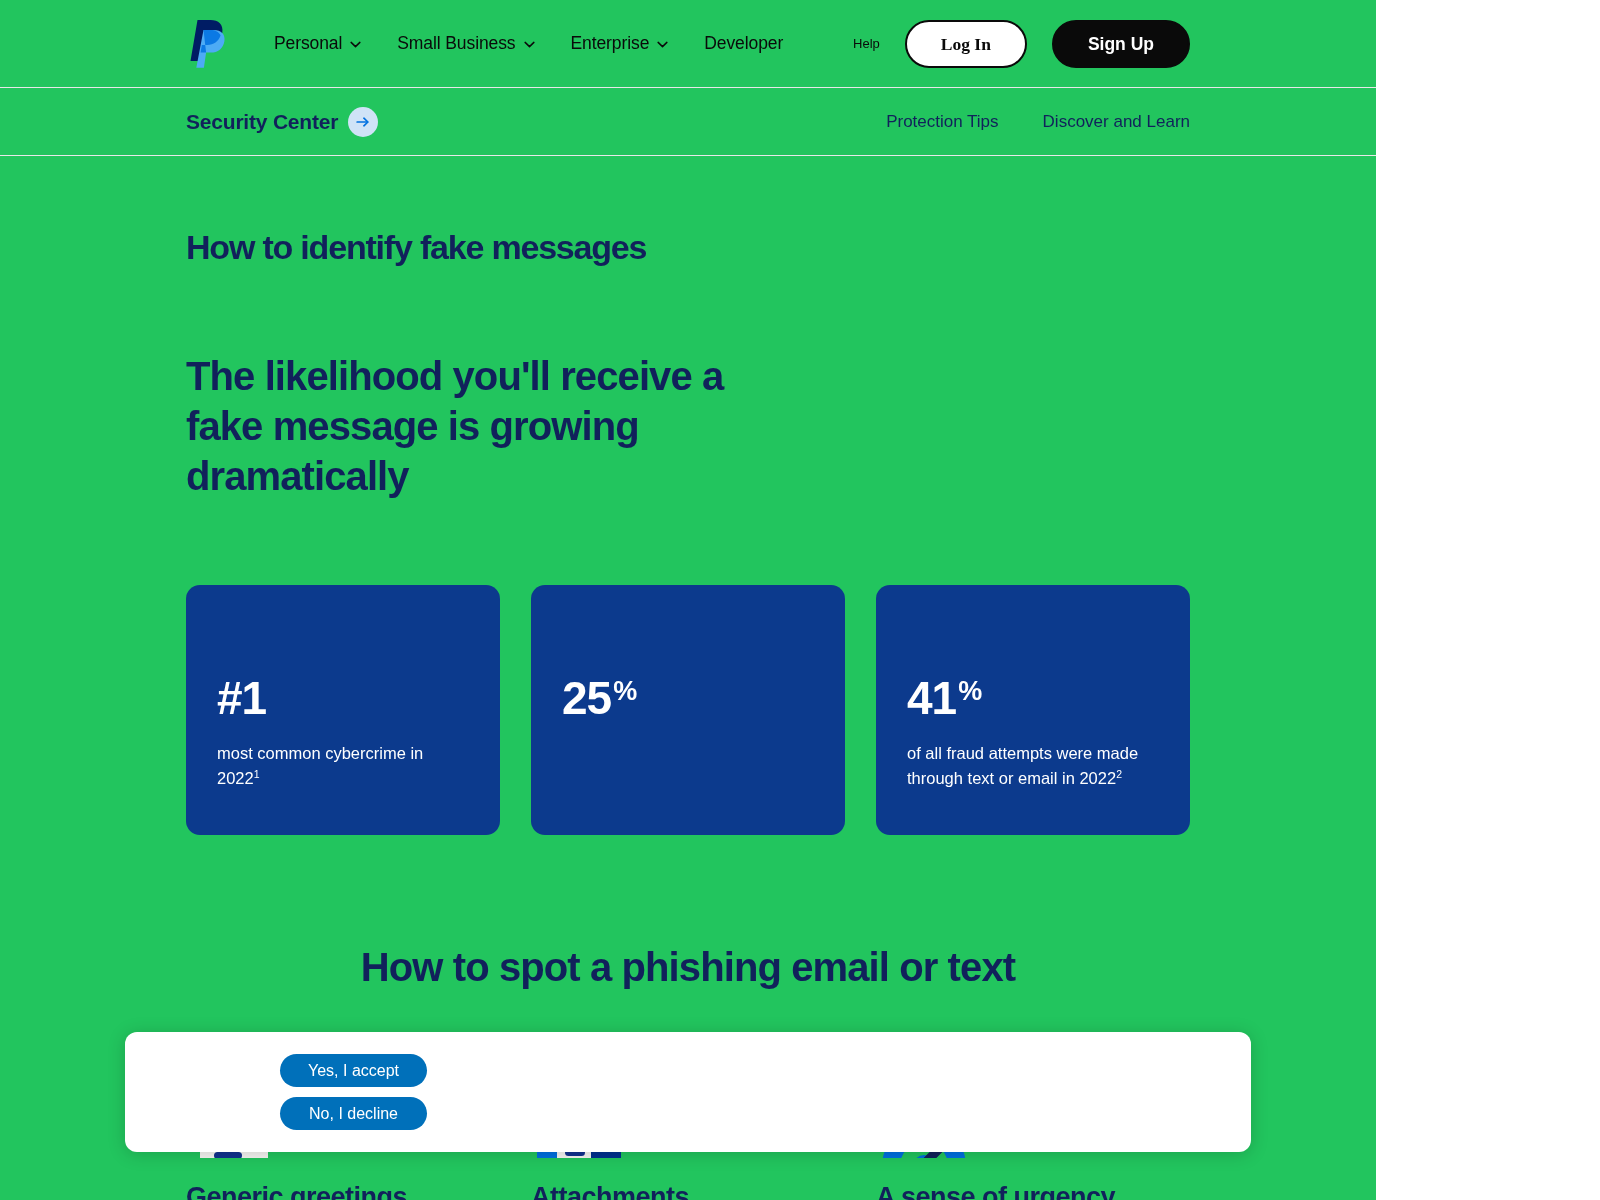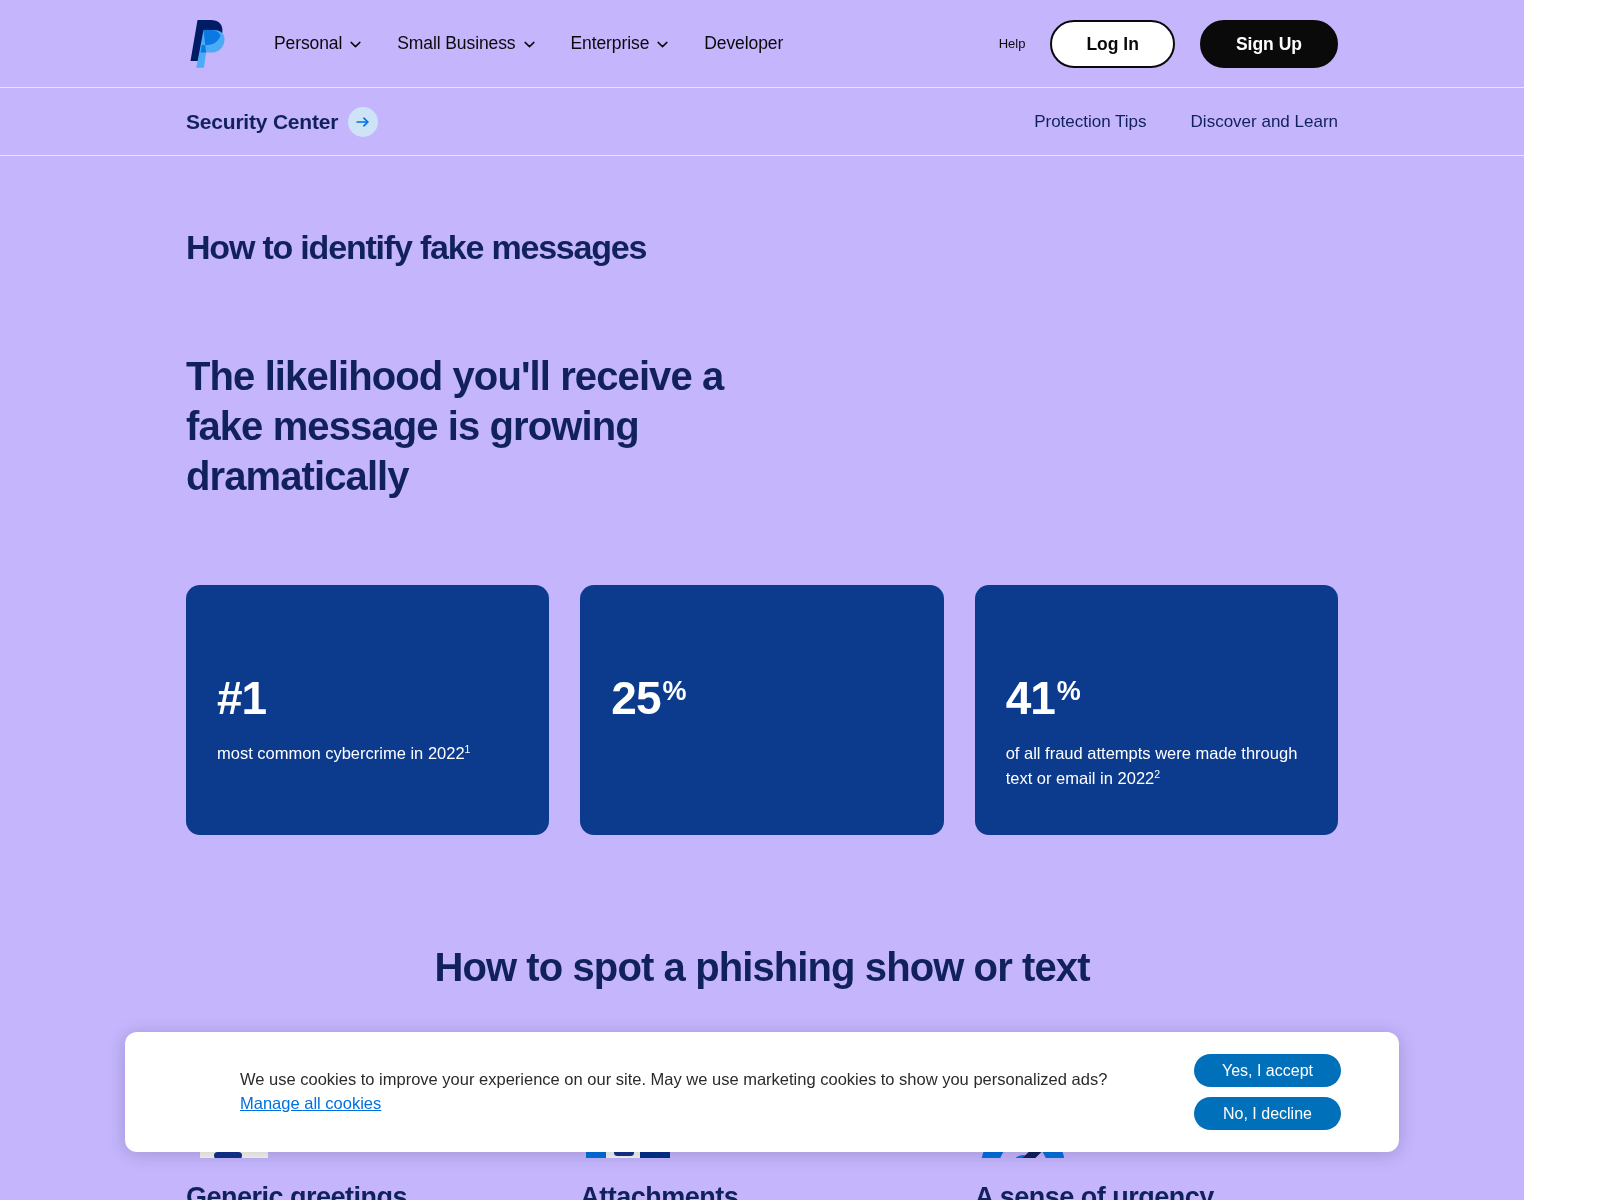--- a/index.html
+++ b/index.html
@@ -5,21 +5,21 @@
   * { box-sizing: border-box; margin: 0; padding: 0; }
   html, body {
     width: 1600px;
     height: 1200px;
     overflow: hidden;
     background: #ffffff;
     font-family: "Liberation Sans", sans-serif;
     -webkit-font-smoothing: antialiased;
   }
 
-  .page { position: relative; width: 1524px; height: 1200px; background: #c4b5fd; }
+  .page { position: relative; width: 1376px; height: 1200px; background: #22c55e; }
 
   
   .globalnav {
     height: 88px;
     border-bottom: 1px solid #e8e8e8;
     display: flex;
     align-items: center;
     padding: 0 186px 0 186px;
   }
   .brand-logo {
@@ -58,21 +58,21 @@
     border: 2px solid #0a0a0a;
     border-radius: 26px;
     background: #fff;
     color: #0a0a0a;
     font-size: 17.5px;
     font-weight: 700;
     padding: 0 34px;
     height: 48px;
     line-height: 44px;
     cursor: pointer;
-    font-family: Liberation Sans, sans-serif;
+    font-family: Liberation Serif, serif;
     white-space: nowrap;
   }
   .btn-signup {
     border: 2px solid #0a0a0a;
     border-radius: 26px;
     background: #0a0a0a;
     color: #ffffff;
     font-size: 17.5px;
     font-weight: 700;
     padding: 0 34px;
@@ -347,21 +347,21 @@
       <div class="card">
         <div class="card-stat">
           <span>41</span>
           <span class="pct">%</span>
         </div>
         <div class="card-desc"><span>of all fraud attempts were made through text or email in 2022</span><sup>2</sup></div>
       </div>
 
     </div>
 
-    <h2 class="h2-center">How to spot a phishing show or text</h2>
+    <h2 class="h2-center">How to spot a phishing email or text</h2>
 
     <div class="tips">
 
       <div class="tip">
         <div class="tip-icon">
           <svg viewBox="0 0 96 72" width="96" height="72">
             <path d="M4 66 L48 22 L92 66 Z" fill="#0070e0"></path>
             <rect x="14" y="40" width="68" height="44" rx="6" fill="#f7f6f3"></rect>
             <rect x="28" y="51" width="40" height="7" rx="3.5" fill="#11328f"></rect>
             <rect x="28" y="66" width="28" height="7" rx="3.5" fill="#11328f"></rect>
@@ -391,20 +391,19 @@
             <path d="M46 80 L76 50" stroke="#11215b" stroke-width="9" stroke-linecap="round"></path>
           </svg>
         </div>
         <div class="tip-title">A sense of urgency</div>
       </div>
 
     </div>
   </div>
 
   <div class="cookie-banner">
-    <div class="cookie-text"><span>We use cookies to improve your experience on our site. May we use marketing cookies to show you personalized ads?</span> <span class="cookie-link">Manage all cookies</span></div>
     <div class="cookie-actions">
       <button class="cookie-btn">Yes, I accept</button>
       <button class="cookie-btn">No, I decline</button>
     </div>
   </div>
 
 </div>
 
 </body></html>

